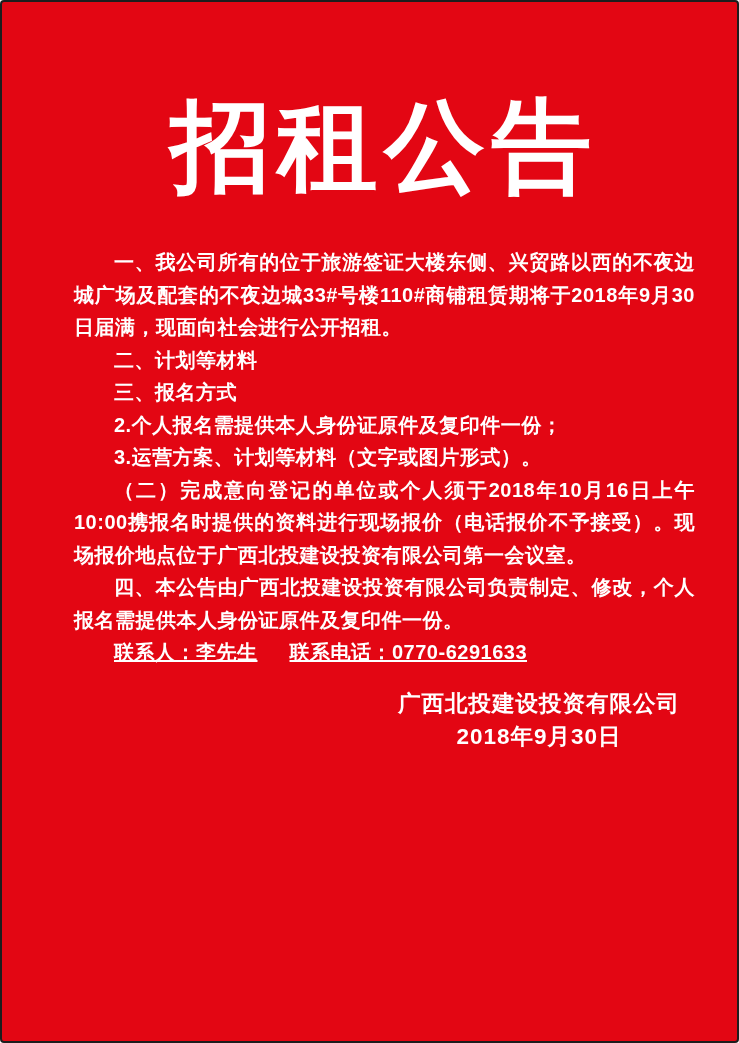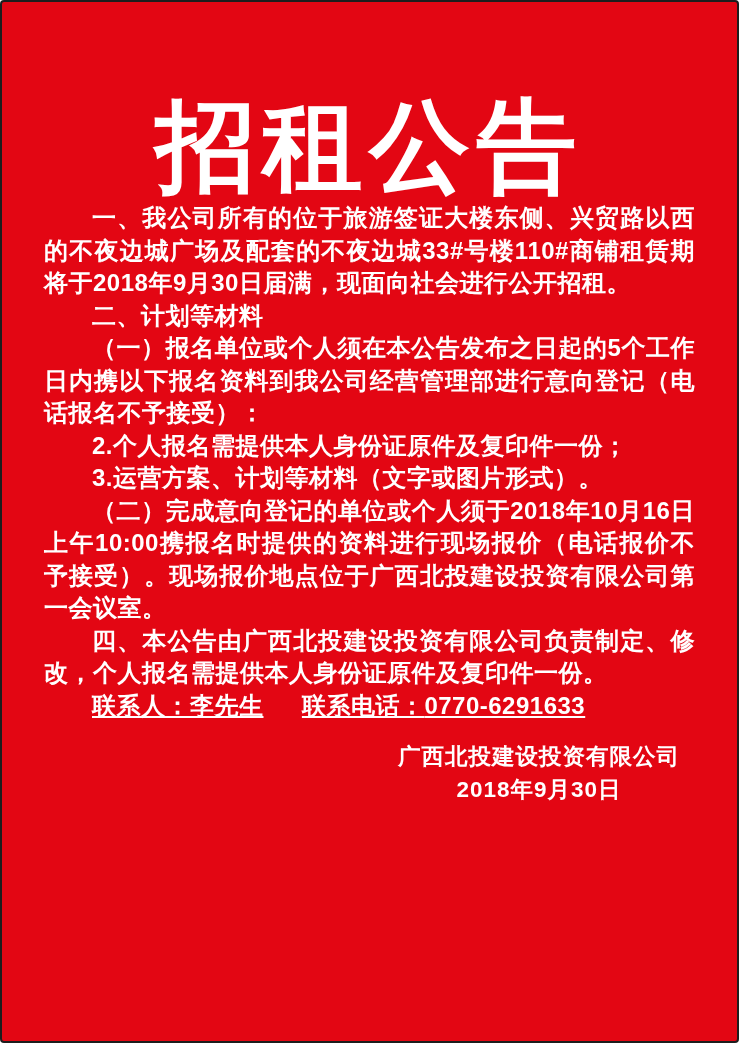--- a/index.html
+++ b/index.html
@@ -15,34 +15,36 @@
     font-family: "Liberation Sans", sans-serif;
   }
   .poster {
     width: 739px;
     height: 1043px;
     background: var(--background);
     border: 2px solid var(--border);
     border-radius: 4px;
     color: var(--text);
     overflow: hidden;
+    padding-left: 30px;
   }
   .title {
     margin-top: 88px;
     text-align: center;
     font-family: "DejaVu Serif", "Liberation Serif", serif;
     font-weight: bold;
     font-size: 100px;
     line-height: 112px;
     letter-spacing: 7px;
     white-space: nowrap;
   }
   .body {
+    margin-top: 44px;
     padding: 0 42px 0 42px;
-    font-size: 24px;
+    font-size: 20px;
     font-weight: bold;
     line-height: 32.5px;
     letter-spacing: 0.5px;
   }
   .para {
     text-indent: 2em;
     text-align: justify;
   }
   .heading {
     text-indent: 2em;
@@ -71,21 +73,21 @@
 </head>
 <body>
 
 <div class="poster">
 
   <h1 class="title">招租公告</h1>
 
   <div class="body">
     <p class="para">一、我公司所有的位于旅游签证大楼东侧、兴贸路以西的不夜边城广场及配套的不夜边城33#号楼110#商铺租赁期将于2018年9月30日届满，现面向社会进行公开招租。</p>
     <p class="heading">二、计划等材料</p>
-    <p class="para">（一）报名单位或个人须在本公告发布之日起的5个工作日内携以下报名资料到我公司经营管理部进行意向登记（电话报名不予接受）：</p>
+    <p class="heading">三、报名方式</p>
     <p class="para">2.个人报名需提供本人身份证原件及复印件一份；</p>
     <p class="para">3.运营方案、计划等材料（文字或图片形式）。</p>
     <p class="para">（二）完成意向登记的单位或个人须于2018年10月16日上午10:00携报名时提供的资料进行现场报价（电话报价不予接受）。现场报价地点位于广西北投建设投资有限公司第一会议室。</p>
     <p class="para">四、本公告由广西北投建设投资有限公司负责制定、修改，个人报名需提供本人身份证原件及复印件一份。</p>
 
     <p class="contact">
       <span>联系人：</span><span>李先生</span><span class="phone-gap">联系电话：</span><span>0770-6291633</span>
     </p>
   </div>
 

